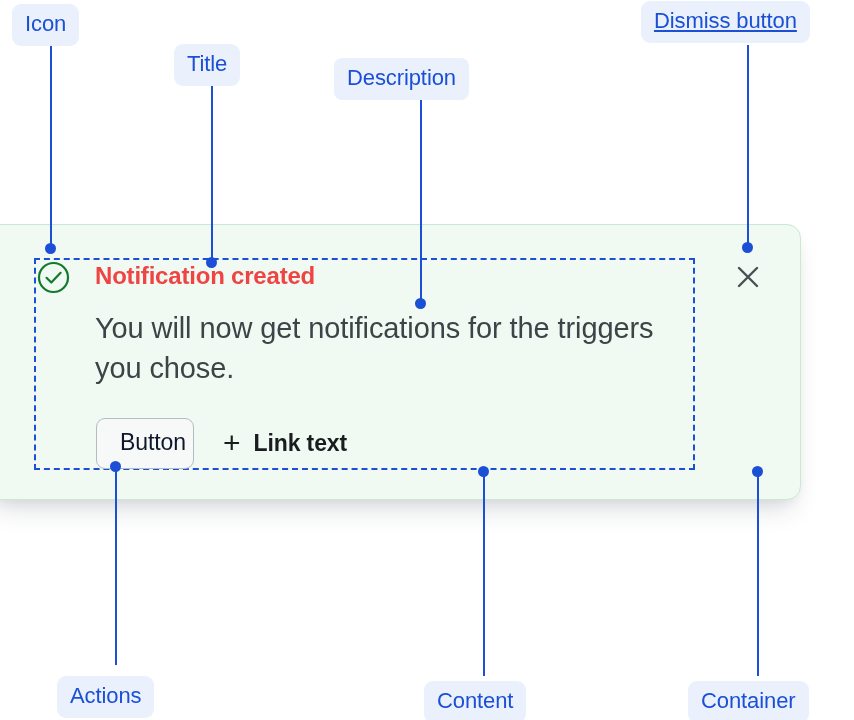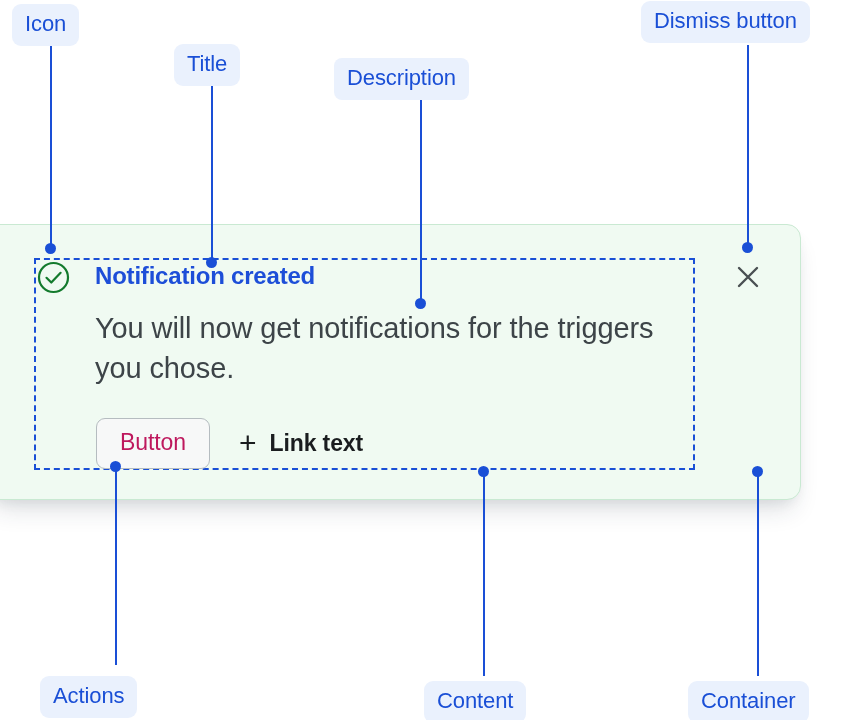--- a/index.html
+++ b/index.html
@@ -79,21 +79,21 @@
     height: 33px;
   }
 
   
   #notification-title {
     position: absolute;
     left: 95px;
     top: 262px;
     font-size: 24px;
     font-weight: bold;
-    color: #1d4ed8;
+    color: #ef4444;
     letter-spacing: -0.2px;
     line-height: 1.2;
   }
   #notification-description {
     position: absolute;
     left: 95px;
     top: 308px;
     width: 600px;
     font-size: 29px;
     font-weight: 400;
@@ -108,24 +108,24 @@
     left: 96px;
     top: 418px;
     display: flex;
     align-items: center;
     gap: 29px;
   }
   #action-button {
     background: #f7f8f8;
     border: 1px solid #b5bcc0;
     border-radius: 9px;
-    padding: 12px 23px 14px 23px;
+    padding: 12px 7px 14px 23px;
     font-family: "Liberation Sans", sans-serif;
     font-size: 23px;
-    color: #be185d;
+    color: #0f172a;
     line-height: 1;
     letter-spacing: -0.1px;
     cursor: pointer;
   }
   #action-link {
     display: flex;
     align-items: center;
     gap: 13px;
     cursor: pointer;
   }
@@ -209,21 +209,21 @@
 
   <div class="leader" style="left:757px; top:471px; height:205px;"></div>
   <div class="leader-dot" style="left:752px; top:466px;"></div>
 
   <div class="anno-label" style="left:12px; top:4px;">Icon</div>
 
   <div class="anno-label" style="left:174px; top:32px;margin-top:12px;">Title</div>
 
   <div class="anno-label" style="left:334px; top:58px;border-radius:8px;">Description</div>
 
-  <div class="anno-label" style="left:641px; top:1px;">Dismiss button</div>
-
-  <div class="anno-label" style="left:40px; top:676px;">Actions</div>
+  <div class="anno-label" style="left:641px; top:1px;text-decoration:underline;">Dismiss button</div>
+
+  <div class="anno-label" style="left:57px; top:676px;">Actions</div>
 
   <div class="anno-label" style="left:424px; top:681px;">Content</div>
 
   <div class="anno-label" style="left:688px; top:681px;">Container</div>
 
 </div>
 
 </body></html>

